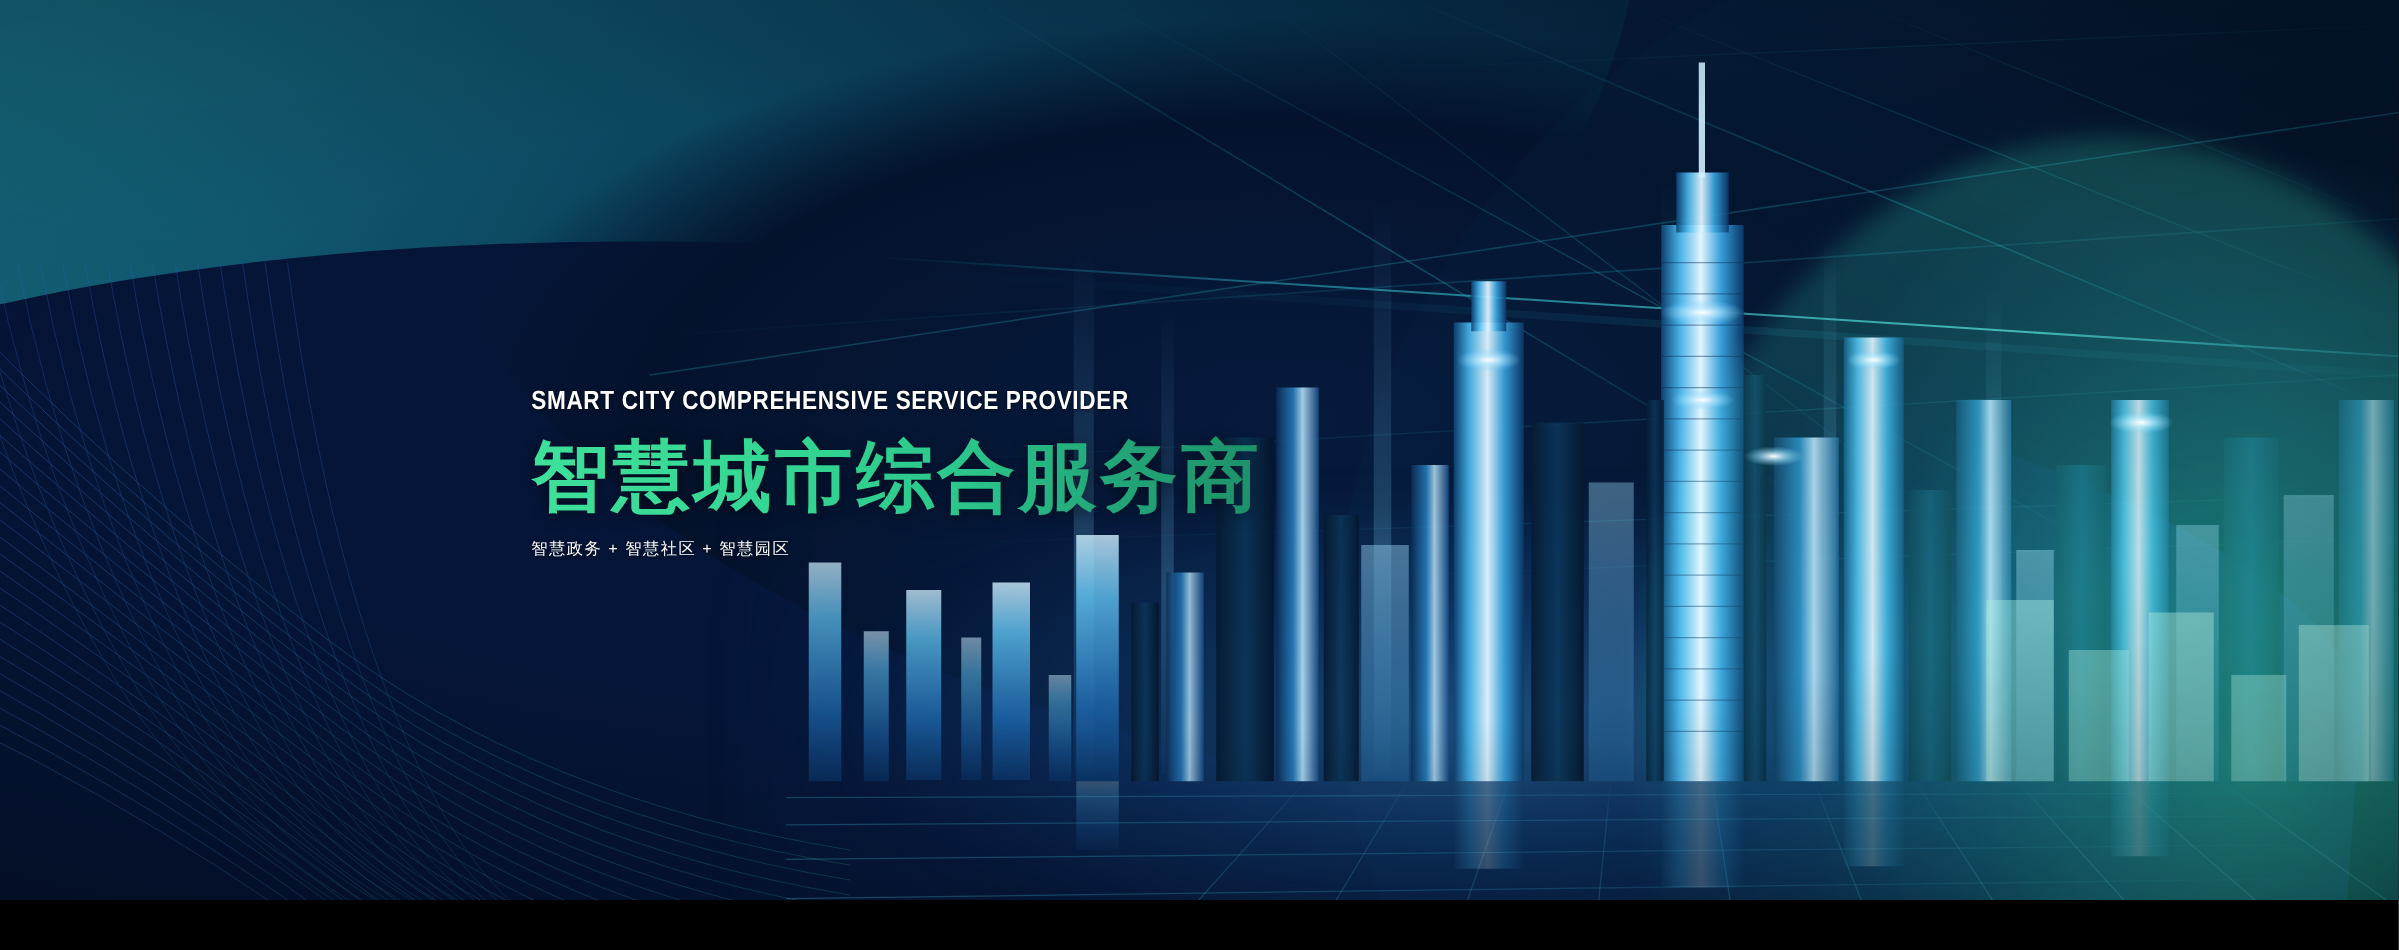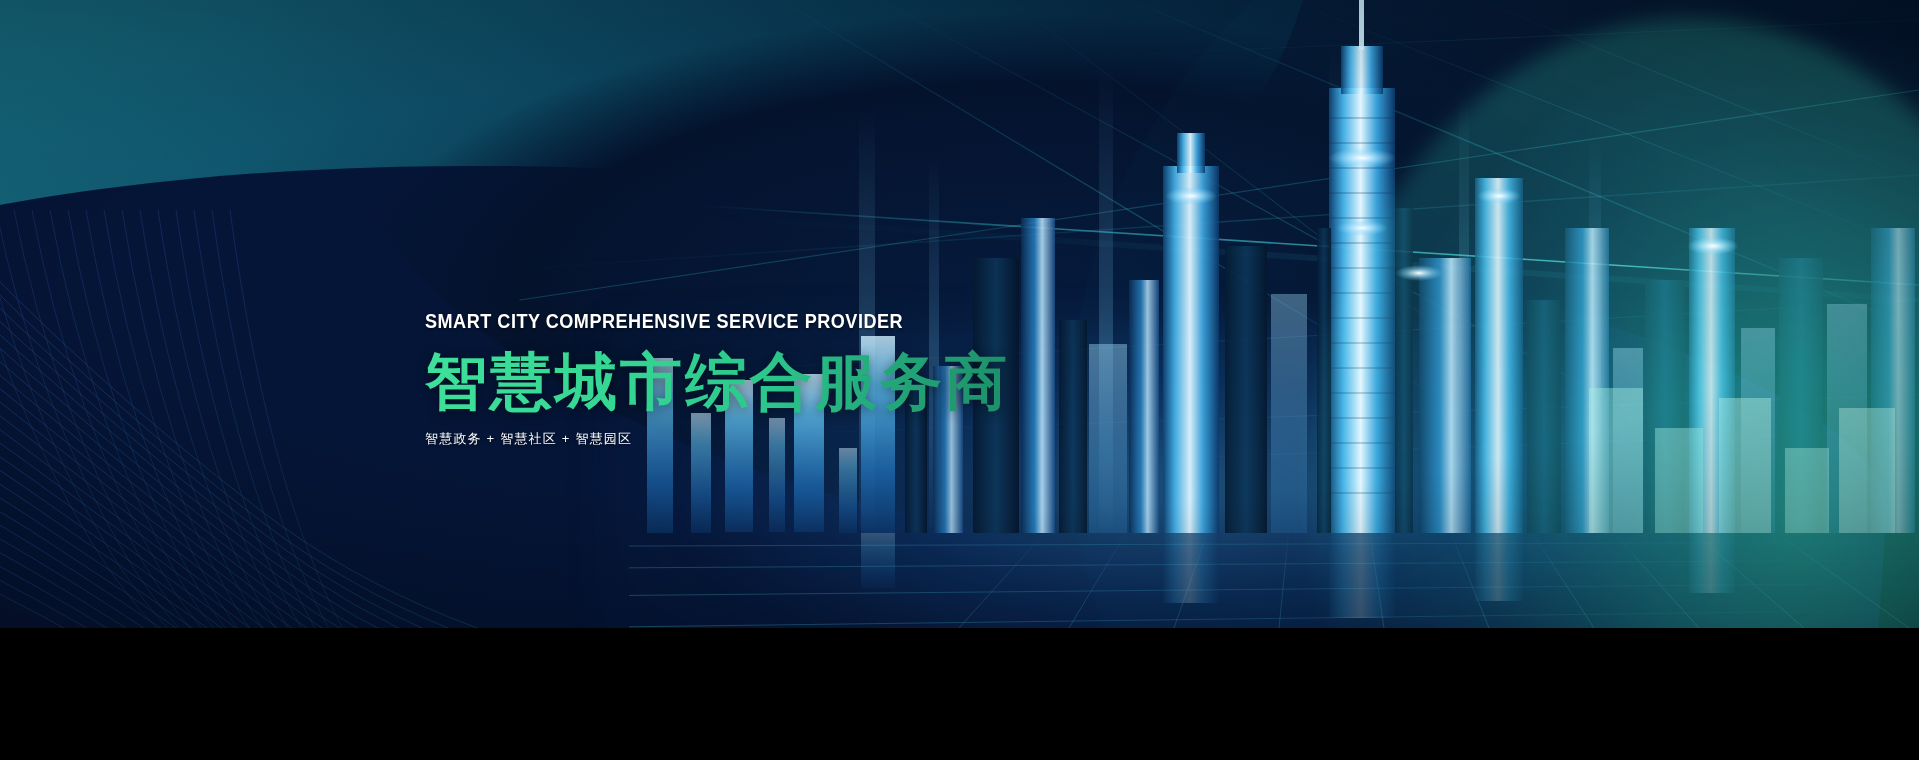--- a/index.html
+++ b/index.html
@@ -8,21 +8,21 @@
     padding: 0;
     background: #000;
   }
   body {
     font-family: "Liberation Sans", "DejaVu Sans", sans-serif;
   }
 
   .banner {
     position: relative;
     width: 1919px;
-    height: 628px;
+    height: 720px;
     overflow: hidden;
     background: #030d22;
   }
 
   
   .layer { position: absolute; inset: 0; }
   .bg-base2 {
     background:
       radial-gradient(100% 80% at 2% 6%, rgba(27,120,140,0.95) 0%, rgba(18,86,110,0.80) 18%, rgba(10,55,82,0.55) 34%, rgba(5,26,52,0.22) 52%, rgba(3,13,34,0) 70%),
       linear-gradient(160deg, #0a3352 0%, #06203f 22%, #04142e 45%, #030d22 70%, #020917 100%);

